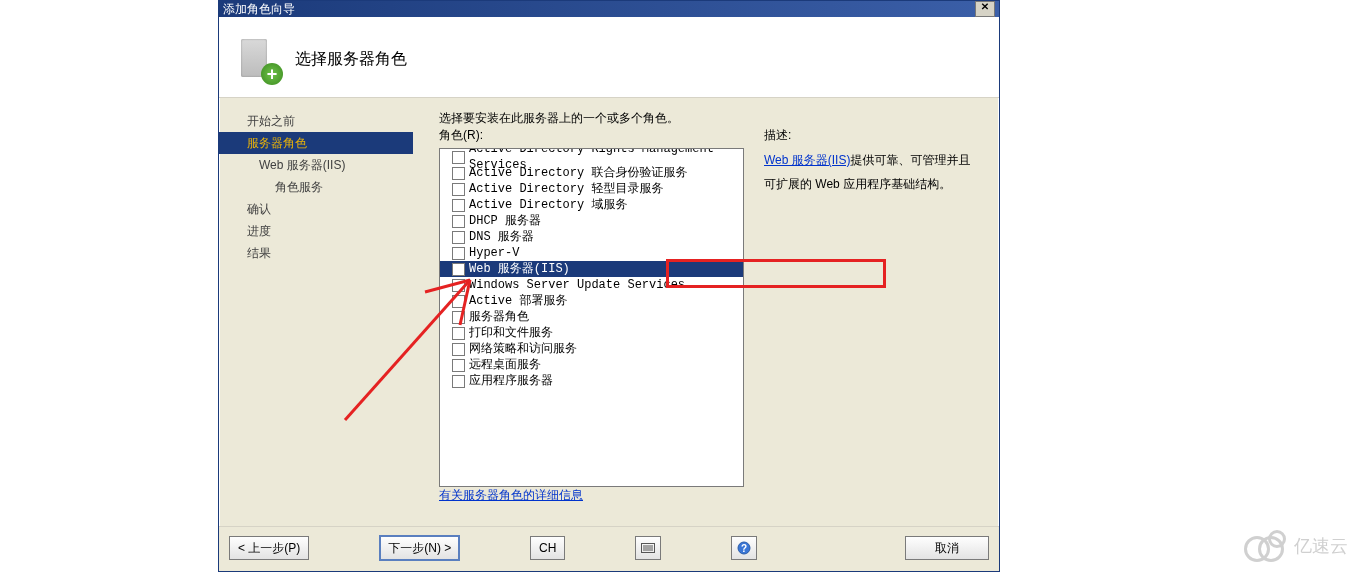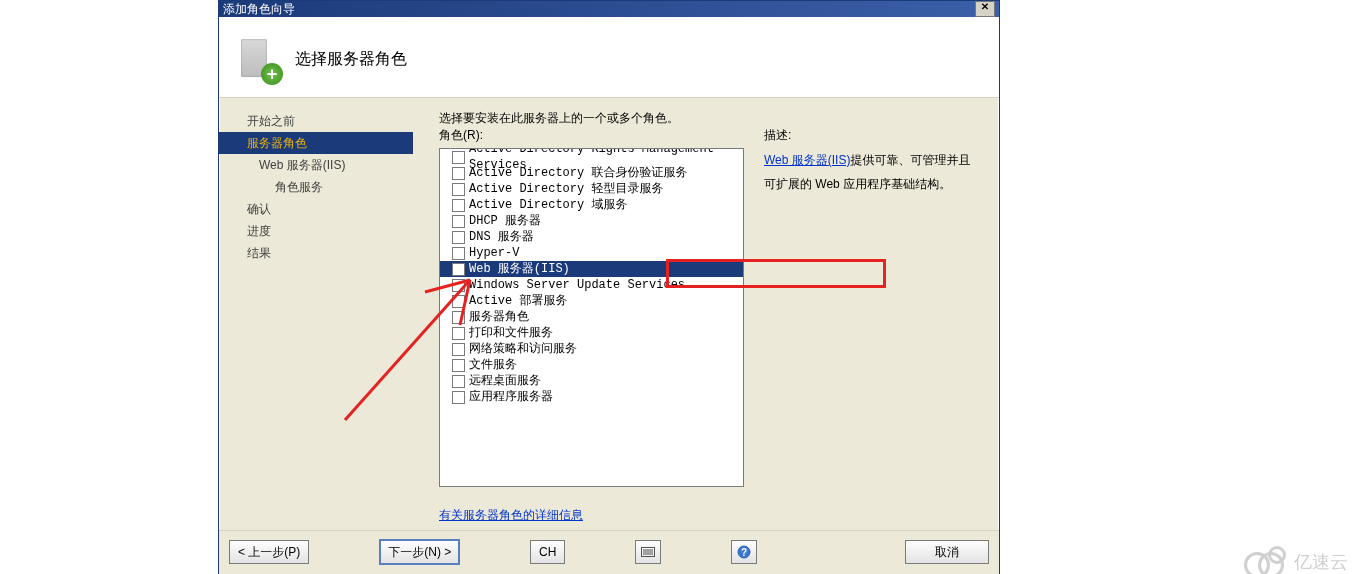--- a/index.html
+++ b/index.html
@@ -123,21 +123,21 @@
   .role-row.selected { background: #1b3a7a; color: #fff; }
   .chk {
     width: 13px; height: 13px; border: 1px solid #7a7a7a;
     background: #fff; box-sizing: border-box; flex-shrink: 0;
     font-size: 10px; line-height: 11px; text-align: center;
   }
   .desc-col { flex: 1; }
   .desc-label { margin-bottom: 4px; }
   .desc-text { line-height: 24px; }
   .desc-text .weblink { color: #0033cc; text-decoration: underline; cursor: pointer; }
-  .more-link { color: #0033cc; text-decoration: underline; cursor: pointer; margin-top: 20px; display: inline-block; text-align: center; }
+  .more-link { color: #0033cc; text-decoration: underline; cursor: pointer; margin-top: 0; display: inline-block; text-align: center; }
   .footer {
     border-top: 1px solid #d6d3c6;
     padding: 8px 10px 10px 10px;
     display: flex;
     justify-content: space-between;
     align-items: center;
     gap: 6px;
     background: #ece9d8;
   }
   .btn {
@@ -156,21 +156,21 @@
     border: 3px solid #e52222;
     pointer-events: none;
   }
   .annotation-arrow {
     position: absolute;
     pointer-events: none;
   }
   .watermark {
     position: absolute;
     right: 12px;
-    bottom: 0;
+    bottom: 16px;
     color: #d0d0d0;
     font-size: 18px;
     display: flex;
     align-items: center;
     gap: 6px;
   }
   .watermark .dots {
     position: relative; width: 44px; height: 24px;
   }
   .watermark .dots span {
@@ -255,24 +255,20 @@
                 <div class="chk"></div>
                 <span>服务器角色</span>
               </div>
               <div class="role-row">
                 <div class="chk"></div>
                 <span>打印和文件服务</span>
               </div>
               <div class="role-row">
                 <div class="chk"></div>
                 <span>网络策略和访问服务</span>
-              </div>
-              <div class="role-row">
-                <div class="chk"></div>
-                <span>文件服务</span>
               </div>
               <div class="role-row">
                 <div class="chk"></div>
                 <span>远程桌面服务</span>
               </div>
               <div class="role-row">
                 <div class="chk"></div>
                 <span>应用程序服务器</span>
               </div>
             </div>

